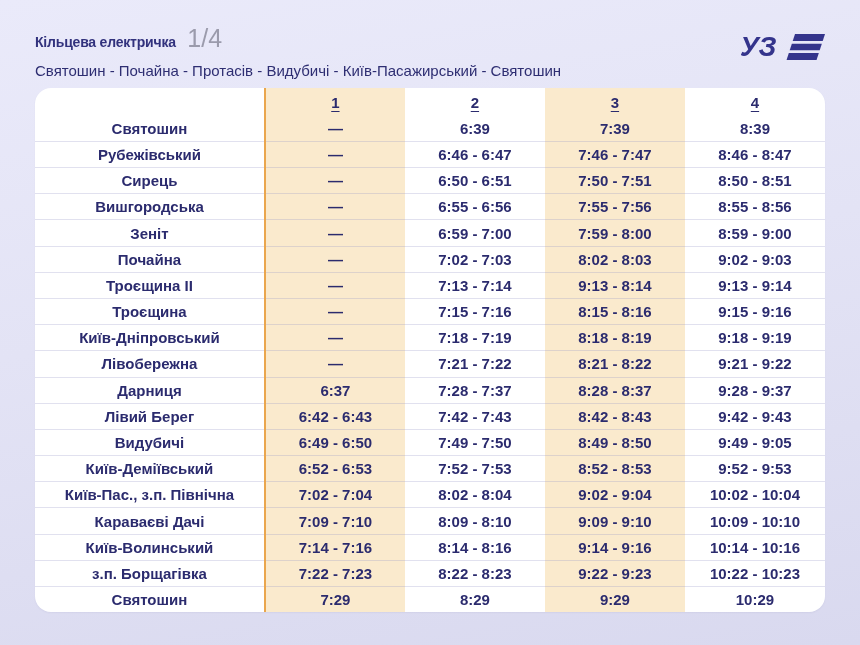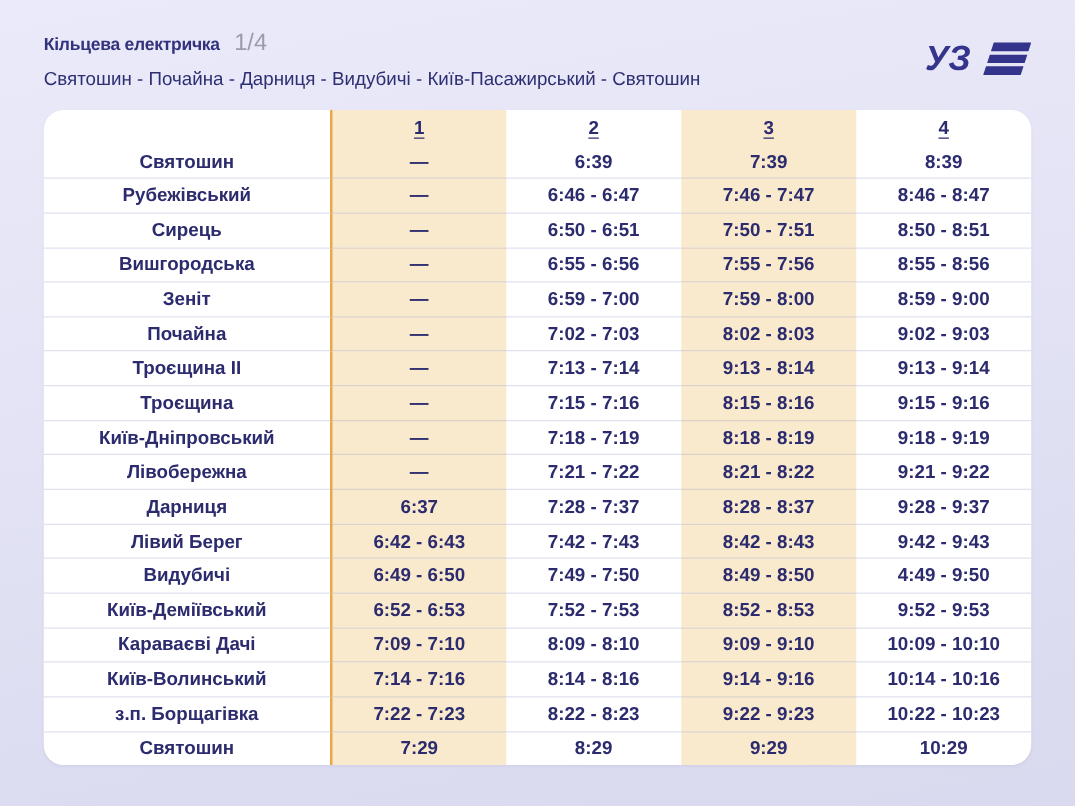--- a/index.html
+++ b/index.html
@@ -12,21 +12,21 @@
   .page { position: relative; width: 860px; height: 645px; }
 
   
   .header { position: absolute; left: 35px; top: 24px; right: 35px; }
   .title-row { white-space: nowrap; }
   .title {
     display: inline; font-size: 14px; font-weight: 700;
     color: #32327d; letter-spacing: -0.2px;
   }
   .page-indicator {
-    display: inline; font-size: 19px; font-weight: 400;
+    display: inline; font-size: 25px; font-weight: 400;
     color: #9b9bac; margin-left: 7px;
   }
   .subtitle {
     margin-top: 9px; font-size: 15px; font-weight: 500; color: #2e2e72;
   }
   .logo { position: absolute; top: 6px; right: 0; width: 84px; height: 32px; }
 
   
   .card {
     position: absolute; left: 35px; top: 88px;
@@ -56,21 +56,21 @@
 </head>
 <body>
 
 <div class="page">
 
   <div class="header">
     <div class="title-row">
       <h1 class="title">Кільцева електричка</h1>
       <span class="page-indicator">1/4</span>
     </div>
-    <div class="subtitle">Святошин - Почайна - Дарниця - Видубичі - Київ-Пасажирський - Святошин</div>
+    <div class="subtitle">Святошин - Почайна - Протасів - Видубичі - Київ-Пасажирський - Святошин</div>
 
     <svg class="logo" viewBox="0 0 84 32" aria-hidden="true">
       <g fill="#34348c">
         <text x="-1" y="26" font-family="Liberation Sans, sans-serif" font-size="28" font-weight="bold" font-style="italic">УЗ</text>
         <g transform="translate(44,4) skewX(-18)">
           <rect x="10" y="0" width="30" height="7"></rect>
           <rect x="10" y="9.7" width="30" height="6.6"></rect>
           <rect x="10" y="19" width="30" height="7"></rect>
         </g>
       </g>
@@ -178,30 +178,37 @@
             <td class="hl first-time-col">6:42 - 6:43</td>
             <td>7:42 - 7:43</td>
             <td class="hl">8:42 - 8:43</td>
             <td>9:42 - 9:43</td>
           </tr>
           <tr>
             <td class="station">Видубичі</td>
             <td class="hl first-time-col">6:49 - 6:50</td>
             <td>7:49 - 7:50</td>
             <td class="hl">8:49 - 8:50</td>
-            <td>4:49 - 9:50</td>
+            <td>9:49 - 9:05</td>
           </tr>
           <tr>
             <td class="station">Київ-Деміївський</td>
             <td class="hl first-time-col">6:52 - 6:53</td>
             <td>7:52 - 7:53</td>
             <td class="hl">8:52 - 8:53</td>
             <td>9:52 - 9:53</td>
           </tr>
           <tr>
+            <td class="station">Київ-Пас., з.п. Північна</td>
+            <td class="hl first-time-col">7:02 - 7:04</td>
+            <td>8:02 - 8:04</td>
+            <td class="hl">9:02 - 9:04</td>
+            <td>10:02 - 10:04</td>
+          </tr>
+          <tr>
             <td class="station">Караваєві Дачі</td>
             <td class="hl first-time-col">7:09 - 7:10</td>
             <td>8:09 - 8:10</td>
             <td class="hl">9:09 - 9:10</td>
             <td>10:09 - 10:10</td>
           </tr>
           <tr>
             <td class="station">Київ-Волинський</td>
             <td class="hl first-time-col">7:14 - 7:16</td>
             <td>8:14 - 8:16</td>

